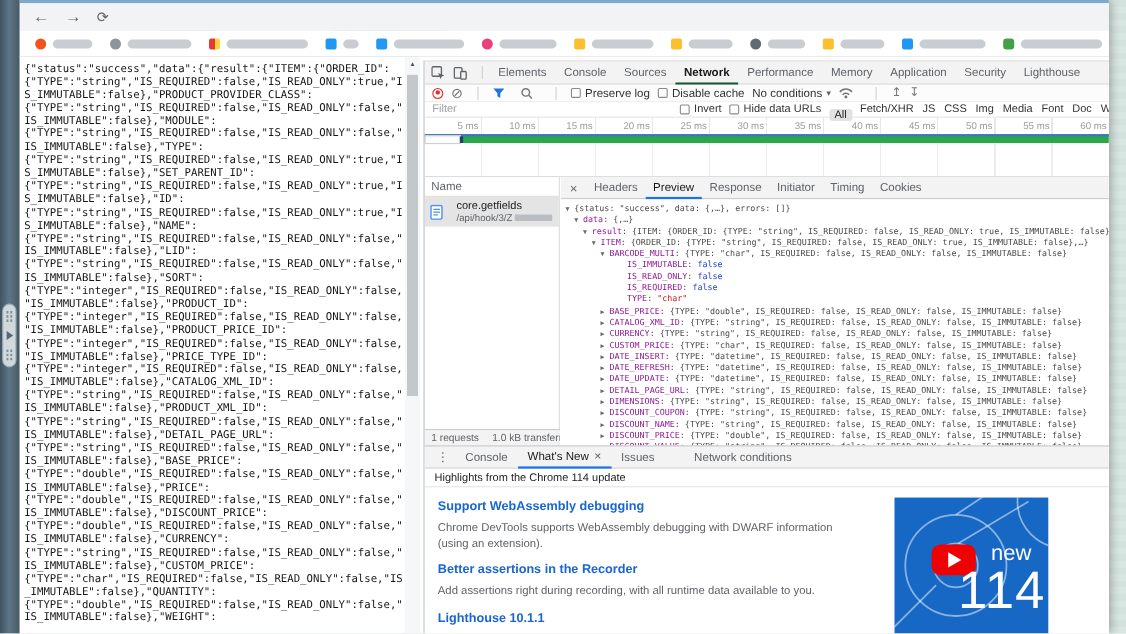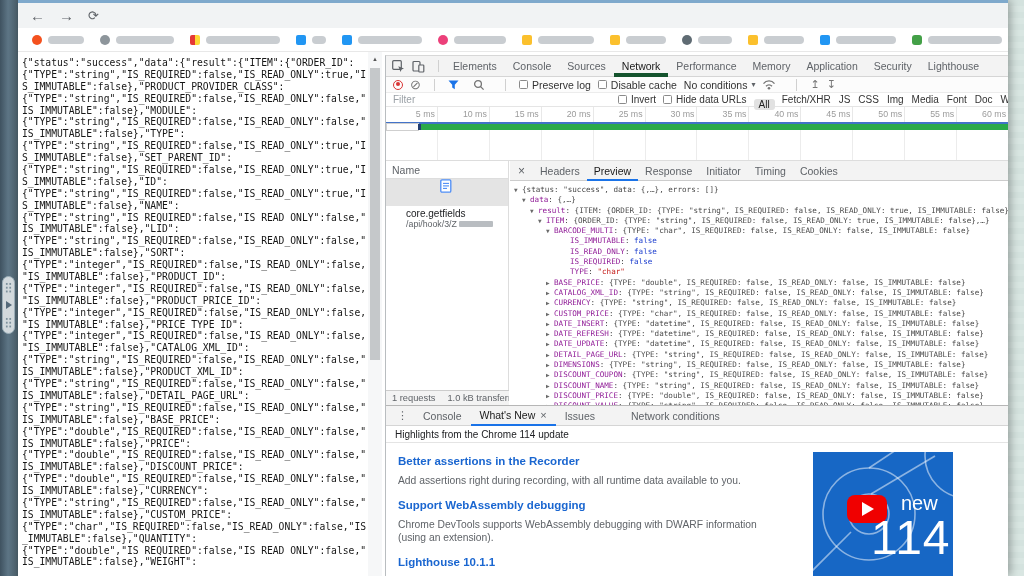--- a/index.html
+++ b/index.html
@@ -53,21 +53,21 @@
   
   .devtools { position:absolute; left:367px; top:55px; width:623px; height:521px; background:#fff;
     border-left:1px solid #b9bdc0; border-top:1px solid #d7d7d7; overflow:hidden; font-size:10.5px; color:#5f6368; }
   .vdiv { width:1px; height:12px; background:#d0d0d0; margin:0 6px; flex:none; }
 
   .dt-tabbar { position:absolute; left:0; top:0; width:623px; height:21px; background:#f3f3f3;
     border-bottom:1px solid #d5d5d5; display:flex; align-items:center; padding-left:6px; }
   .dt-icon { display:flex; align-items:center; margin-right:7px; }
   .dt-tabs { display:flex; height:21px; align-items:flex-start; }
   .dt-tab { padding:0 8px; height:21px; line-height:21px; color:#5f6368; white-space:nowrap; }
-  .dt-tab.active { color:#1a1a1a; border-bottom:4px solid #14532d; }
+  .dt-tab.active { color:#1a1a1a; border-bottom:2px solid #14532d;font-weight:bold; }
 
   .dt-row2 { position:absolute; left:0; top:21px; width:623px; height:16px; background:#fcfcfc;
     border-bottom:1px solid #ececec; display:flex; align-items:center; padding-left:7px; gap:7px; color:#333; }
   .rec { width:10px; height:10px; border:1.5px solid #d93434; border-radius:50%; position:relative; flex:none; }
   .rec:before { content:""; position:absolute; left:1.5px; top:1.5px; width:4px; height:4px; background:#d93434; border-radius:50%; }
   .clear-ic { font-size:13px; color:#757575; line-height:1; }
   .cb { display:inline-block; width:9px; height:9px; border:1px solid #8a8a8a; border-radius:1.5px; background:#fff; margin-right:4px; vertical-align:-1px; flex:none; }
   .lbl { display:flex; align-items:center; white-space:nowrap; }
   .throttle { display:flex; align-items:center; gap:4px; white-space:nowrap; }
   .caret { font-size:8px; color:#5f6368; }
@@ -84,21 +84,21 @@
     background:repeating-linear-gradient(90deg, transparent 0 50.9px, #e8e8e8 50.9px 51.9px); }
   .tick { flex:1; text-align:right; font-size:8.8px; color:#9b9b9b; padding-right:3px; line-height:15px; overflow:hidden; }
   .dt-green { position:absolute; left:0; top:66px; width:623px; height:8px; background:#2ba94a; border-top:2px solid #4272c8; }
   .over-sel { position:absolute; left:0; top:-1px; width:33px; height:8px; background:#fdfdfd; border:1px solid #cfcfcf; }
   .over-sel:after { content:""; position:absolute; right:-3px; top:0; width:3px; height:6px; background:#223d70; }
   .dt-grid { position:absolute; left:0; top:74px; width:623px; height:31px; border-bottom:1px solid #ddd;
     background:repeating-linear-gradient(90deg, transparent 0 50.9px, #ececec 50.9px 51.9px); }
 
   .dt-namecol { position:absolute; left:0; top:105px; width:123px; height:244px; border-right:1px solid #ddd; }
   .nc-head { height:18px; line-height:18px; padding-left:6px; border-bottom:1px solid #ddd; color:#5f6368; font-size:10.5px; }
-  .nc-row { height:27px; background:#e4e4e4; display:flex; align-items:center; padding-left:5px; gap:15px;flex-direction:column; }
+  .nc-row { height:27px; background:#e4e4e4; display:flex; align-items:center; padding-left:5px; gap:5px; }
   .nc-name { font-size:10px; color:#202124; line-height:11px; }
   .nc-path { font-size:8.8px; color:#5f6368; display:flex; align-items:center; gap:2px; line-height:10px; }
   .redact-s { display:inline-block; width:34px; height:6px; background:#b9bdc1; border-radius:1px; }
   .nc-status { position:absolute; left:0; bottom:0; width:123px; height:15px; background:#f3f3f3;
     border-top:1px solid #ccc; display:flex; align-items:center; gap:6px; padding-left:6px; font-size:9.3px; color:#5f6368; white-space:nowrap; overflow:hidden;}
   .sdiv { width:1px; height:9px; background:#ccc; }
 
   .dt-detail { position:absolute; left:124px; top:105px; width:499px; height:244px; }
   .pv-tabbar { height:20px; background:#f3f3f3; border-bottom:1px solid #ccc; display:flex; align-items:center; }
   .pv-x { padding:0 8px; font-size:12px; color:#5f6368; }
@@ -453,26 +453,26 @@
             <span>What's New</span>
             <span class="dw-x">×</span>
           </span>
         <span class="dw-tab">Issues</span>
         <span class="dw-tab nc">Network conditions</span>
       </div>
       <div class="dw-sub">Highlights from the Chrome 114 update</div>
       <div class="dw-content">
         <div class="wn-text">
             <div class="wn-sec">
+            <div class="wn-h">Support WebAssembly debugging</div>
+            <div class="wn-p">Chrome DevTools supports WebAssembly debugging with DWARF information (using an extension).</div>
+          </div>
+            <div class="wn-sec">
             <div class="wn-h">Better assertions in the Recorder</div>
             <div class="wn-p">Add assertions right during recording, with all runtime data available to you.</div>
-          </div>
-            <div class="wn-sec">
-            <div class="wn-h">Support WebAssembly debugging</div>
-            <div class="wn-p">Chrome DevTools supports WebAssembly debugging with DWARF information (using an extension).</div>
           </div>
             <div class="wn-sec">
             <div class="wn-h">Lighthouse 10.1.1</div>
 
           </div>
           </div>
         <div class="wn-img">
           <svg width="168" height="125" viewBox="0 0 168 125">
             <rect width="168" height="125" fill="#1767c5"></rect>
             <g stroke="rgba(255,255,255,0.5)" fill="none" stroke-width="1.6">

